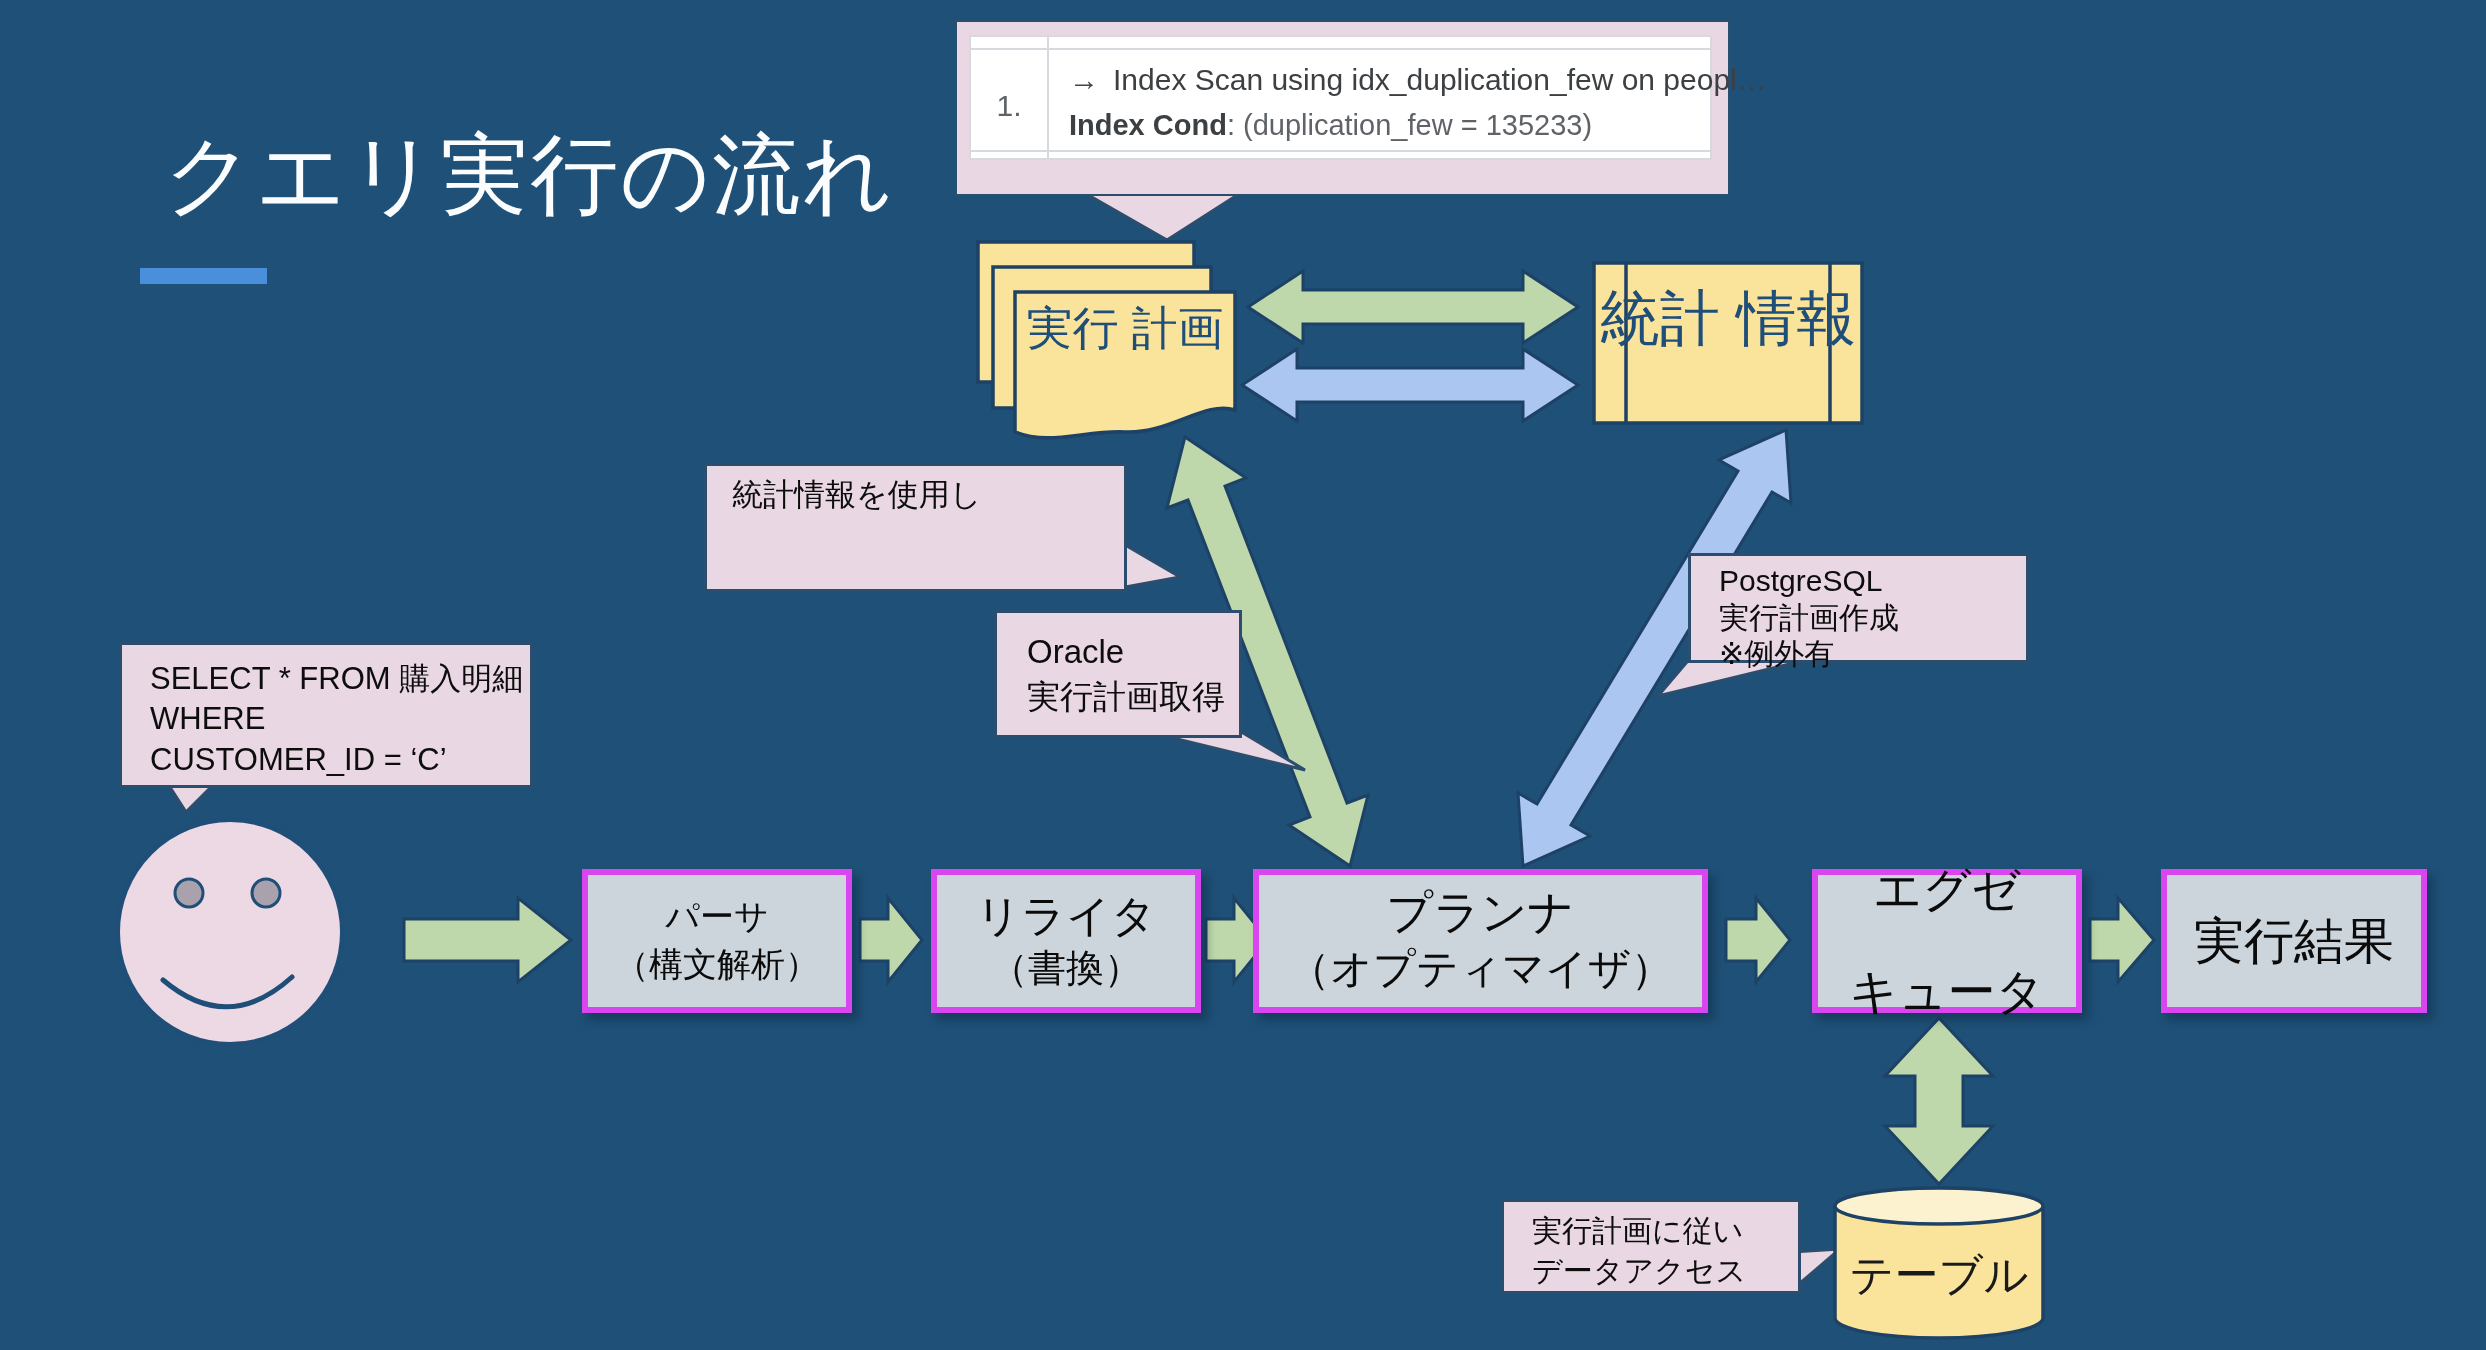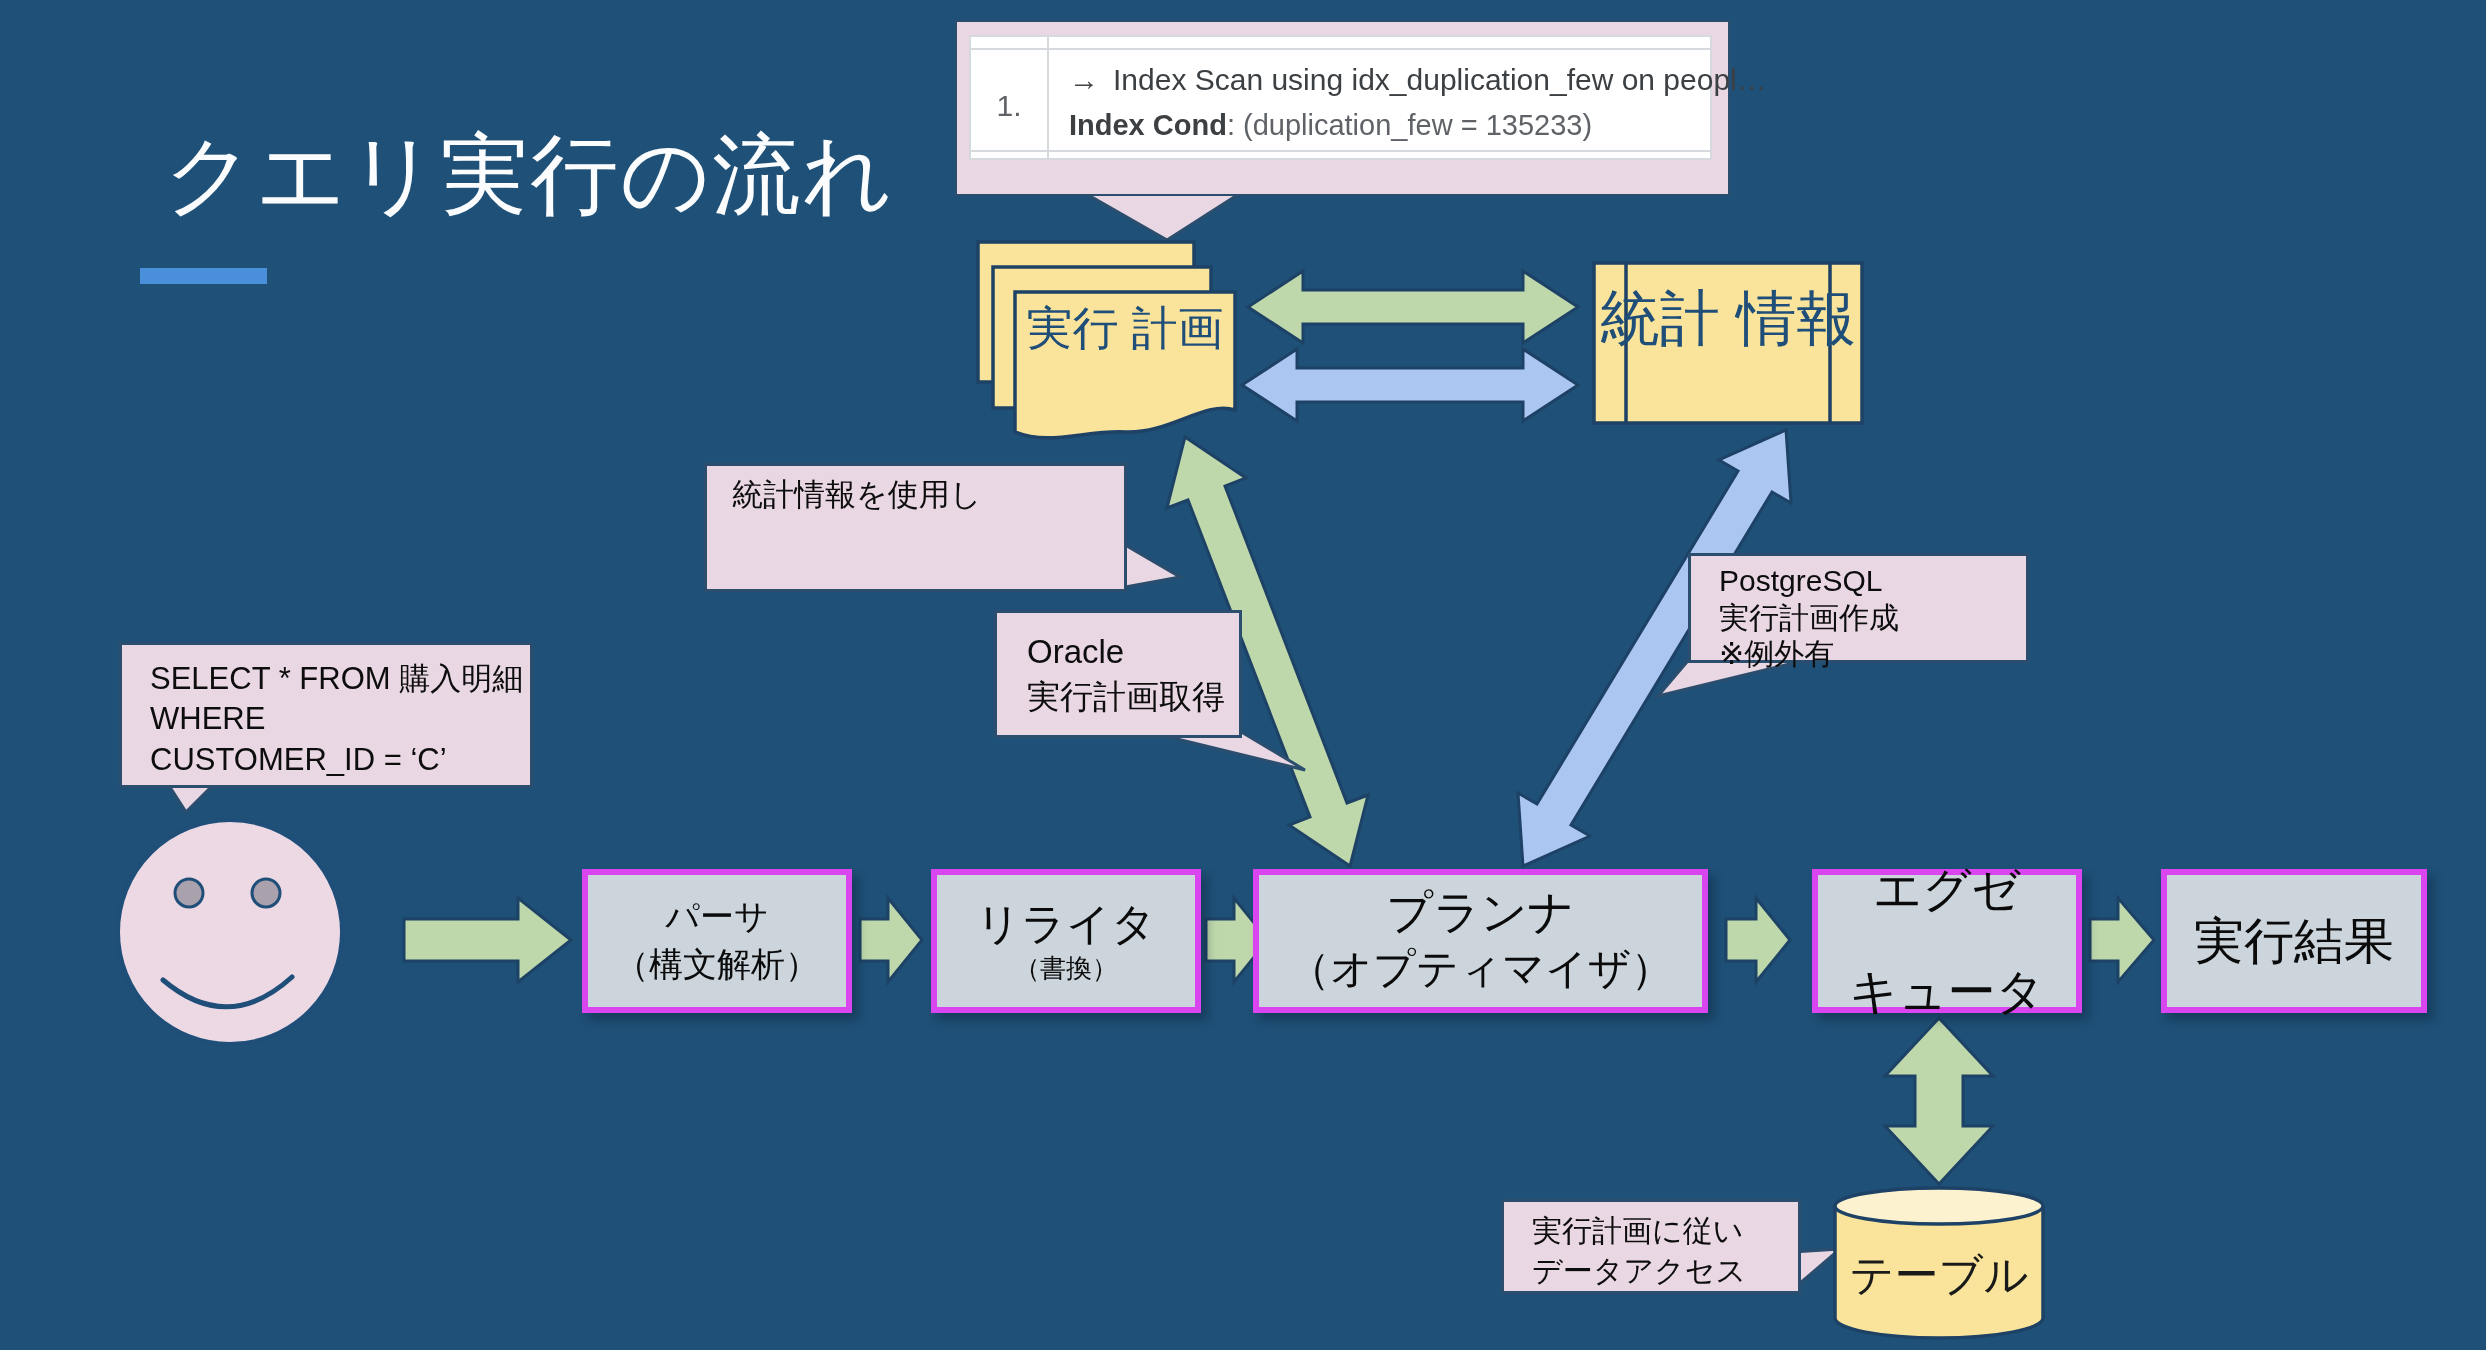--- a/index.html
+++ b/index.html
@@ -42,21 +42,21 @@
   .fbox{
     position:absolute;top:869px;height:144px;background:#ccd5db;border:6px solid #d946ef;
     box-shadow:6px 7px 9px rgba(5,25,45,.35);
     display:flex;flex-direction:column;align-items:center;justify-content:center;
     color:#0b0b0b;text-align:center;z-index:3;box-sizing:border-box;
   }
   .fbox .l{display:block;white-space:nowrap;}
   .box-parser{left:582px;width:270px;font-size:34px;line-height:1.4;}
   .box-rewriter{left:931px;width:270px;}
   .box-rewriter .l1{font-size:44px;line-height:1.25;}
-  .box-rewriter .l2{font-size:26px;line-height:1.35;text-align:center;}
+  .box-rewriter .l2{font-size:38px;line-height:1.35;text-align:center;}
   .box-planner{left:1253px;width:455px;}
   .box-planner .l1{font-size:46px;line-height:1.25;}
   .box-planner .l2{font-size:42px;line-height:1.35;}
   .box-executor{left:1812px;width:270px;font-size:48px;line-height:1.3;gap:40px;}
   .box-result{left:2161px;width:266px;font-size:50px;}
 
   .shape-label{position:absolute;z-index:3;text-align:center;color:#1f4e79;}
   .sticky-label{left:1015px;top:300px;width:220px;font-size:46px;line-height:1.26;}
   .stats-label{left:1594px;top:282px;width:268px;font-size:60px;line-height:1.22;}
   .cyl-label{left:1835px;top:1246px;width:208px;font-size:44px;color:#1a1a1a;}

